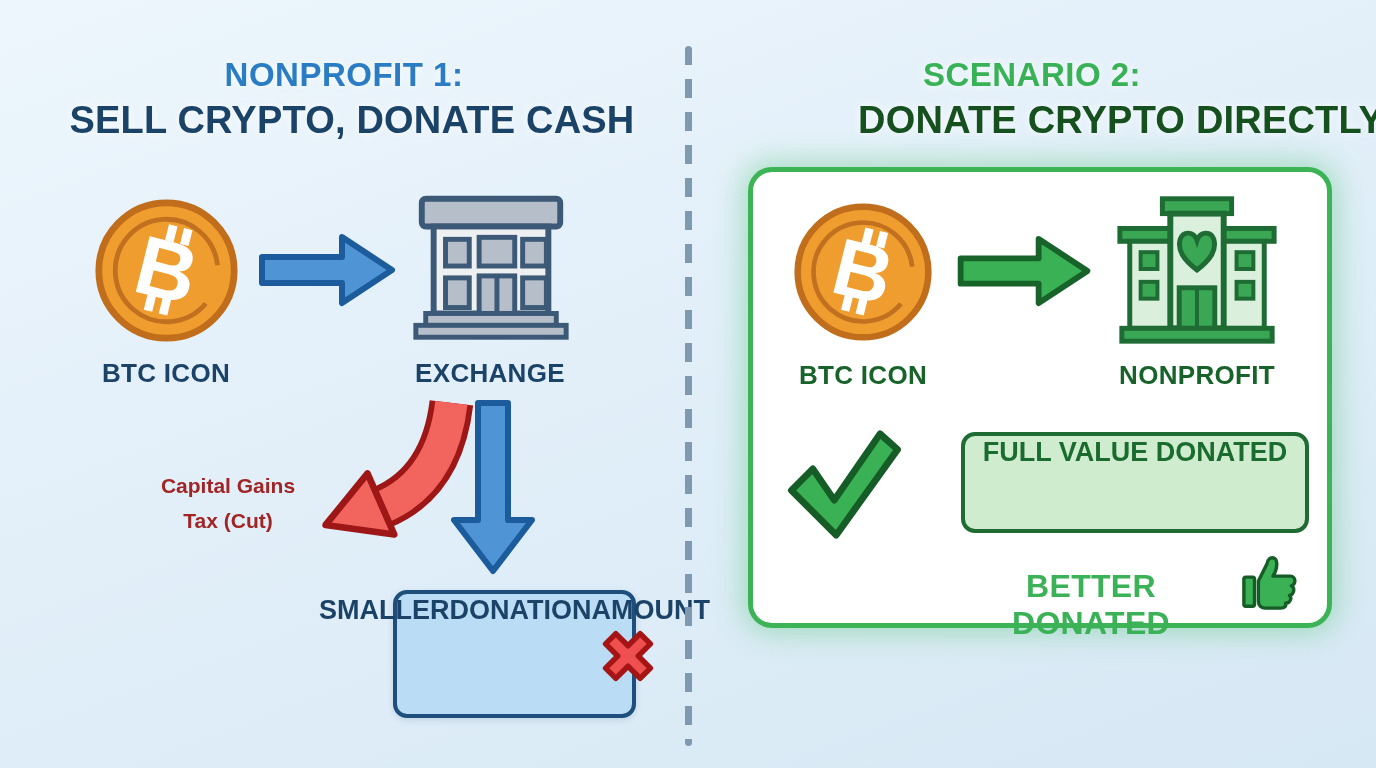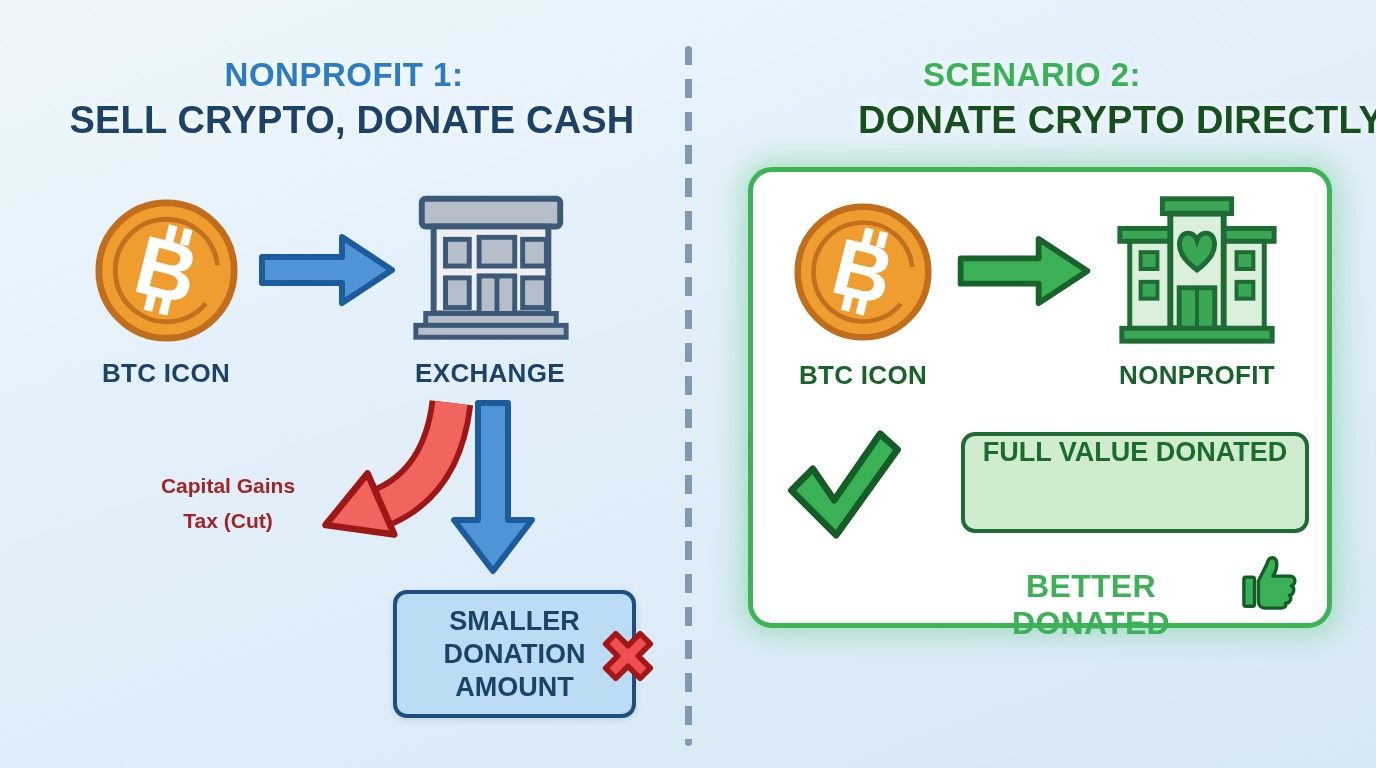--- a/index.html
+++ b/index.html
@@ -27,21 +27,21 @@
   
   .divider{
     left:685px;top:46px;width:7px;height:700px;border-radius:4px;
     background:repeating-linear-gradient(to bottom,#7e99b0 0 19px,transparent 19px 33px);
   }
 
   
   .result-box{
     left:393px;top:590px;width:235px;height:120px;
     background:#badcf4;border:4px solid #1d4e7c;border-radius:14px;
-    display:flex;flex-direction:column;justify-content:center;
+    display:flex;justify-content:center;
     color:#1b4368;font-size:27px;font-weight:bold;line-height:33px;text-align:center;
     box-shadow:0 2px 6px rgba(40,80,120,.15);
   }
 
   
   .tax-text{
     left:98px;top:468px;width:260px;text-align:center;
     color:#a22525;font-size:21px;font-weight:bold;line-height:35px;
   }
 

